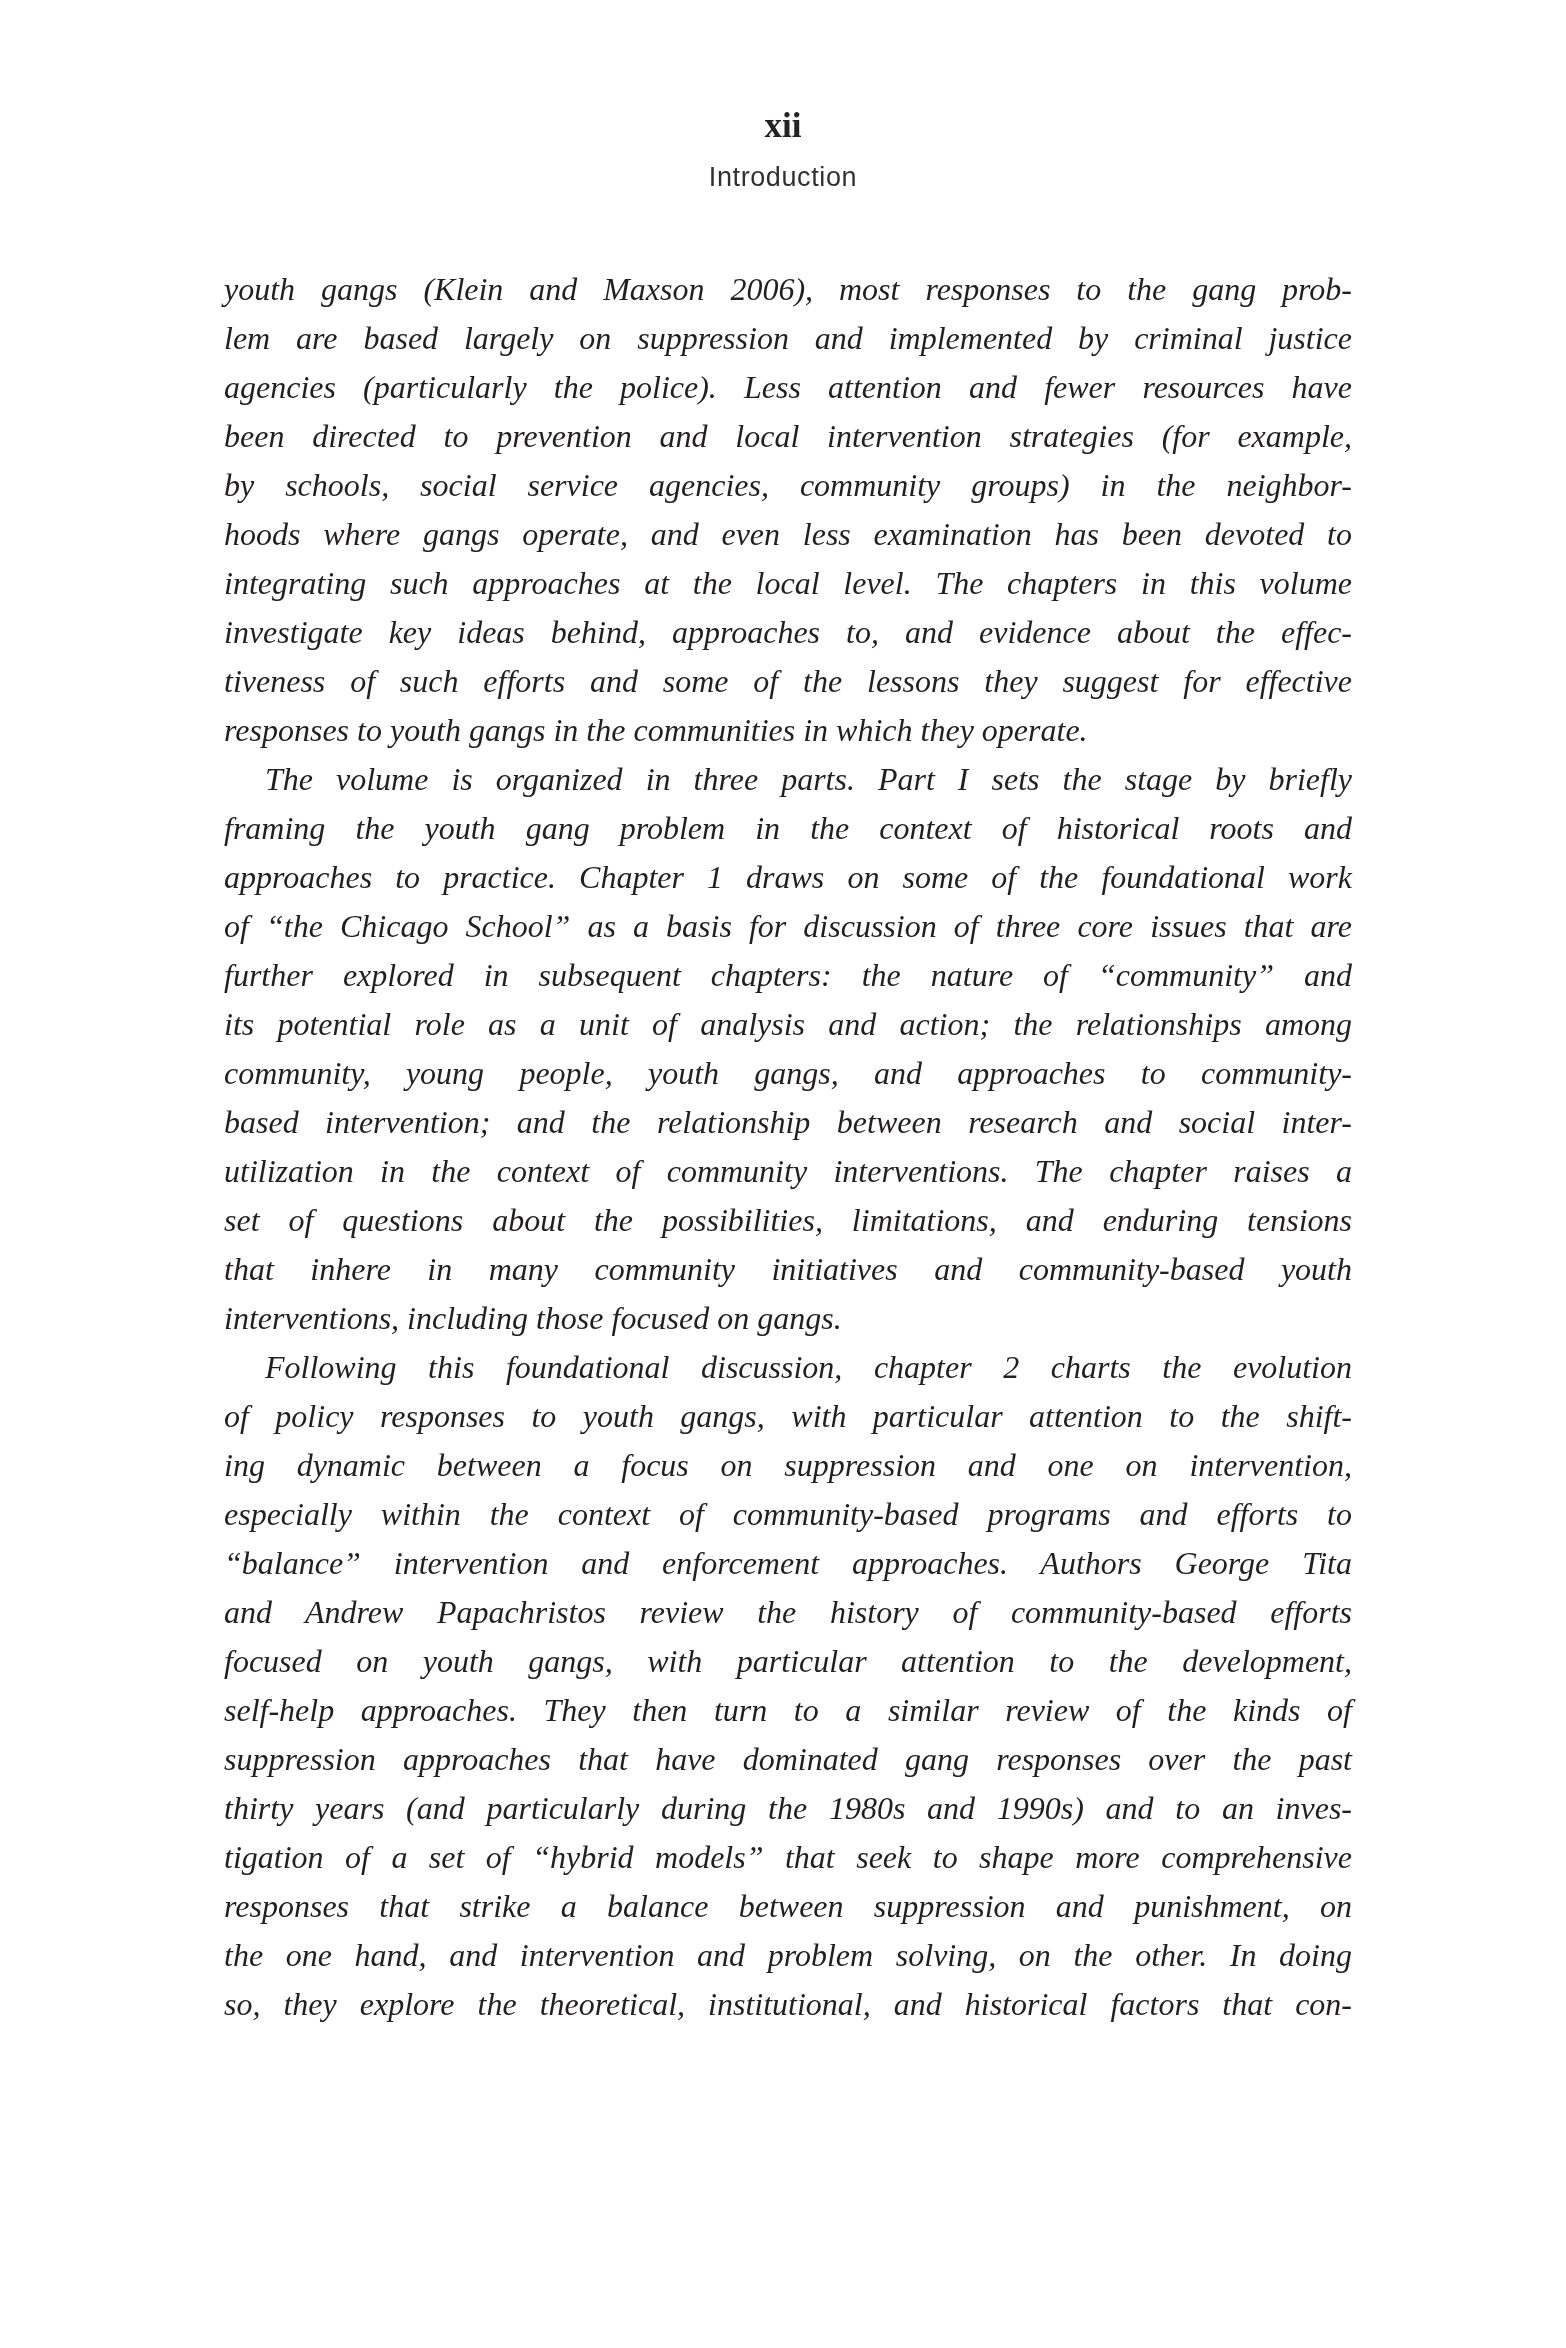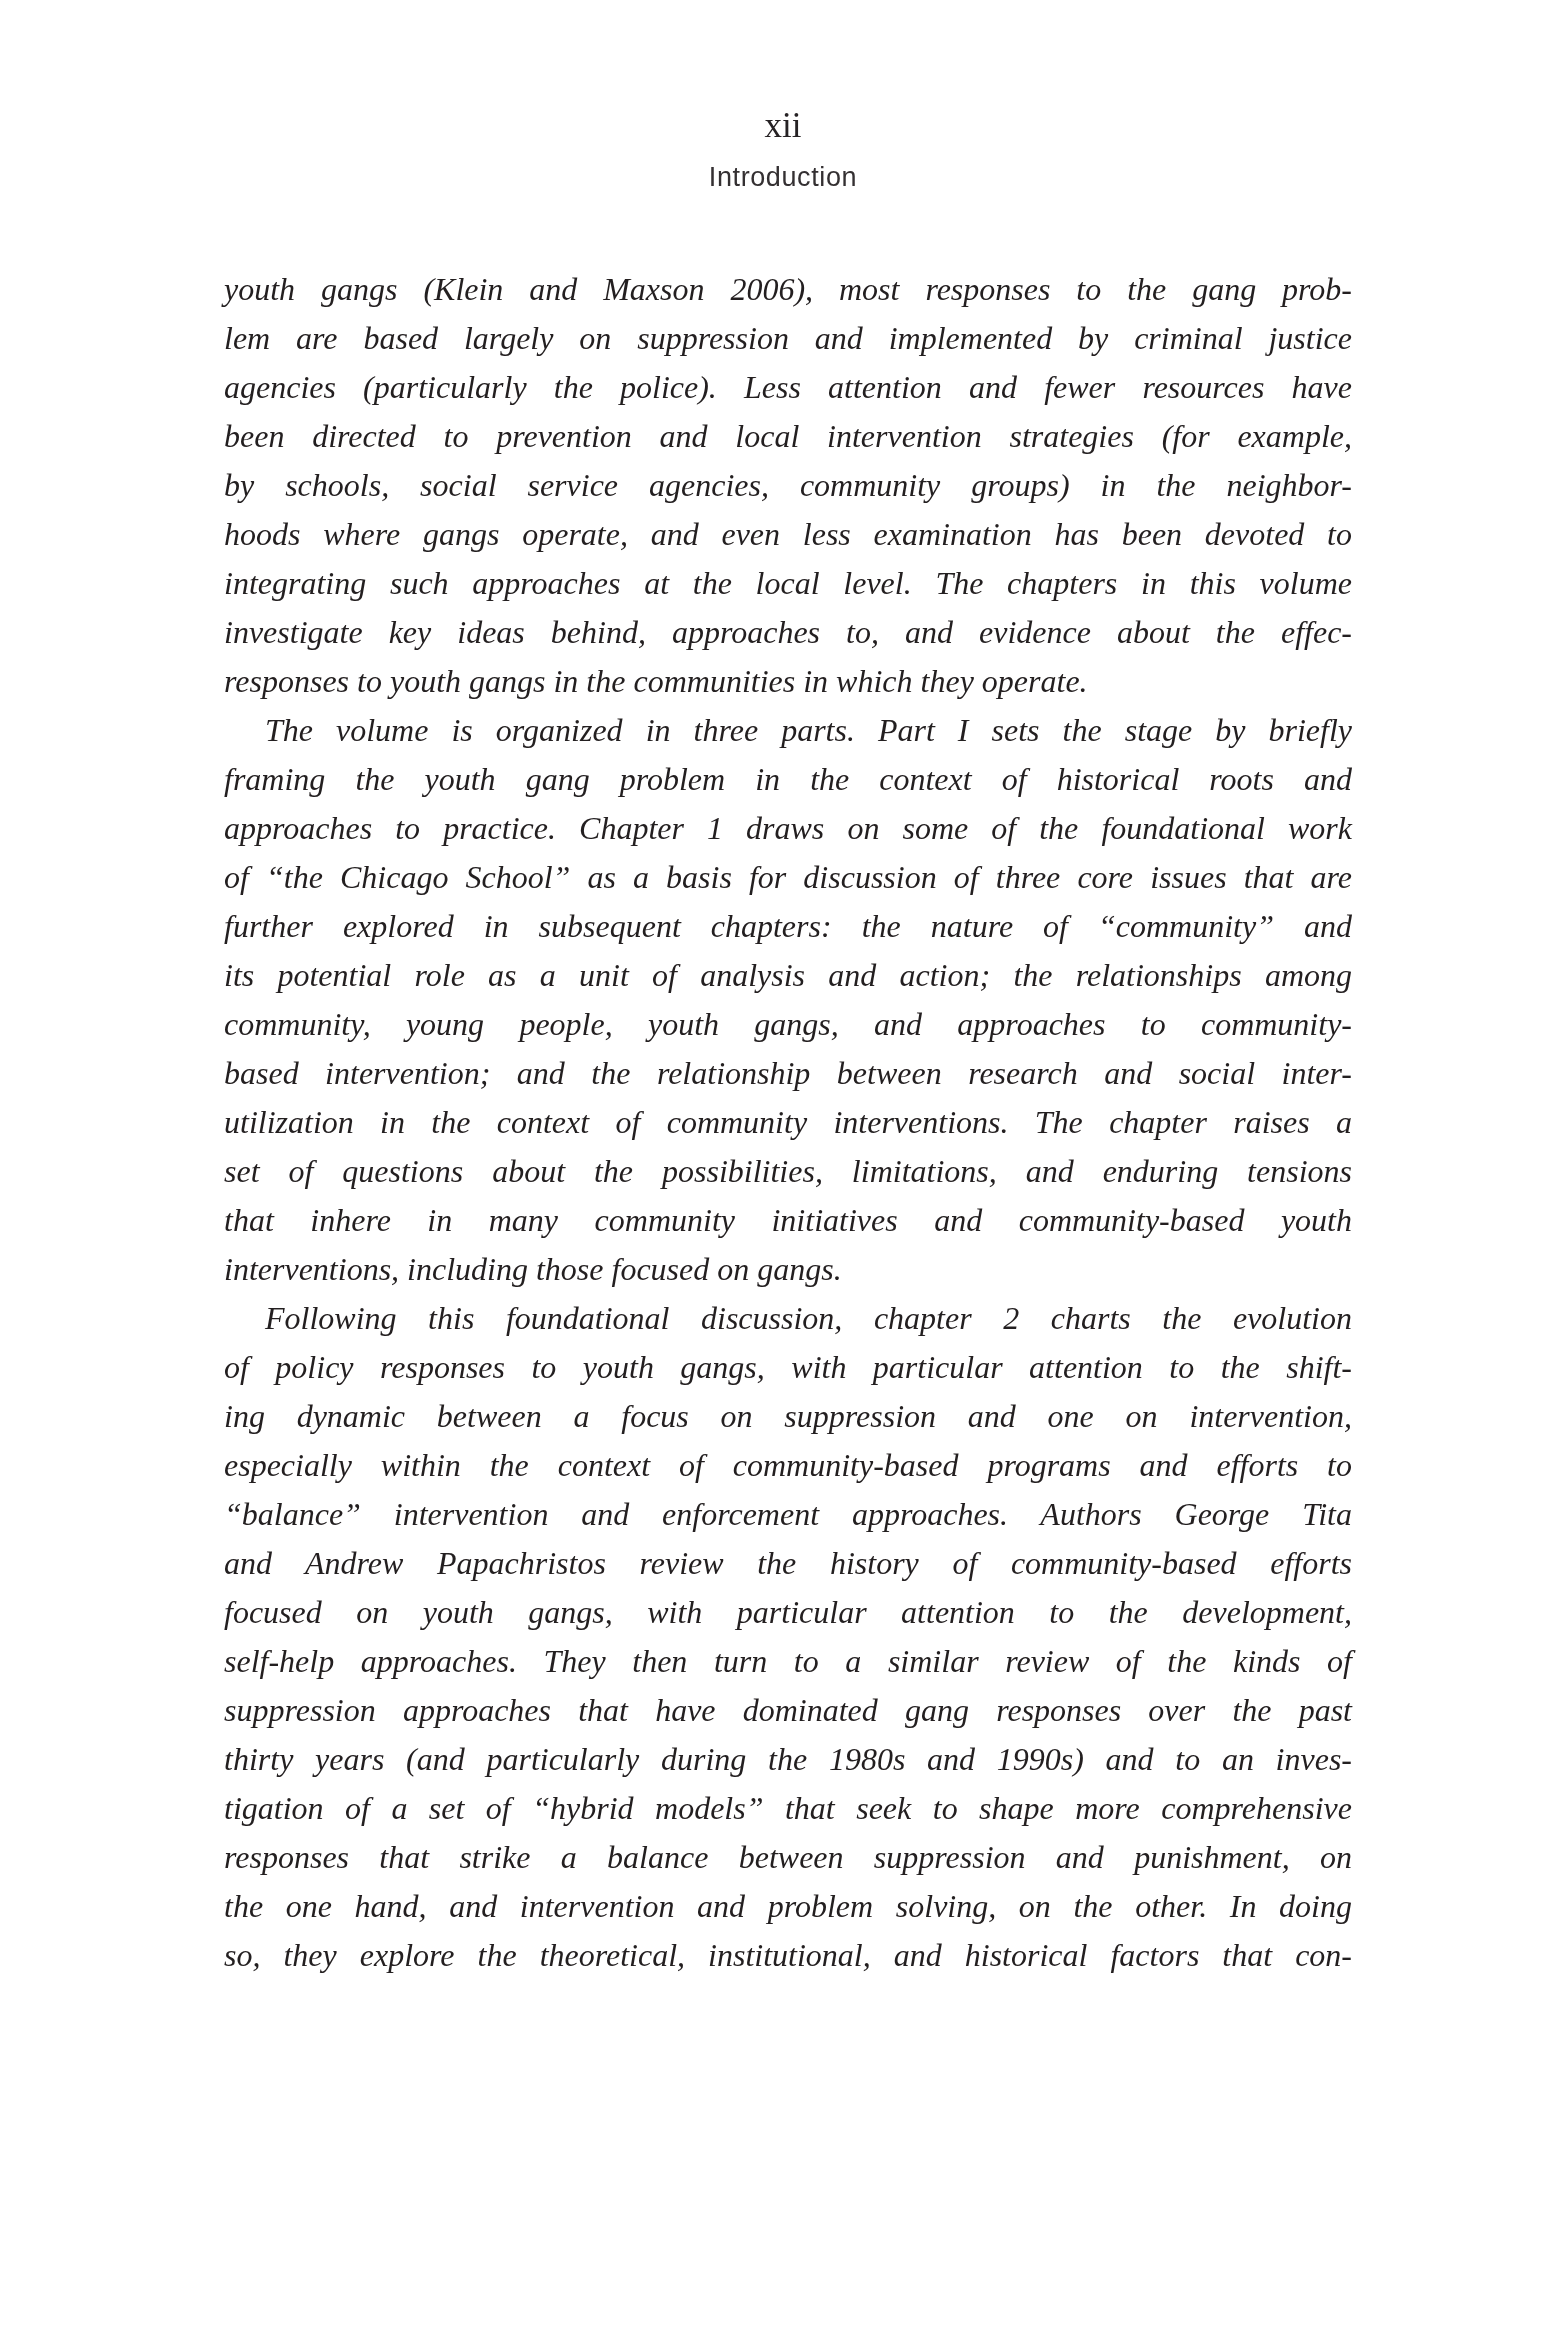--- a/index.html
+++ b/index.html
@@ -18,20 +18,21 @@
   }
   .folio {
     position: absolute;
     top: 107px;
     left: 0;
     width: 100%;
     text-align: center;
     font-size: 35px;
     line-height: 1.1;
     color: #262224;
+    font-weight: bold;
   }
   .running-head {
     position: absolute;
     top: 163px;
     left: 0;
     width: 100%;
     text-align: center;
     font-family: "Liberation Sans", sans-serif;
     font-weight: 400;
     font-size: 27px;
@@ -69,20 +70,21 @@
   <div class="body-text" id="body-text">
       <div class="para">
         <div class="line">youth gangs (Klein and Maxson 2006), most responses to the gang prob-</div>
         <div class="line">lem are based largely on suppression and implemented by criminal justice</div>
         <div class="line">agencies (particularly the police). Less attention and fewer resources have</div>
         <div class="line">been directed to prevention and local intervention strategies (for example,</div>
         <div class="line">by schools, social service agencies, community groups) in the neighbor-</div>
         <div class="line">hoods where gangs operate, and even less examination has been devoted to</div>
         <div class="line">integrating such approaches at the local level. The chapters in this volume</div>
         <div class="line">investigate key ideas behind, approaches to, and evidence about the effec-</div>
+        <div class="line">tiveness of such efforts and some of the lessons they suggest for effective</div>
         <div class="line lastline">responses to youth gangs in the communities in which they operate.</div>
       </div>
       <div class="para indent">
         <div class="line">The volume is organized in three parts. Part I sets the stage by briefly</div>
         <div class="line">framing the youth gang problem in the context of historical roots and</div>
         <div class="line">approaches to practice. Chapter 1 draws on some of the foundational work</div>
         <div class="line">of “the Chicago School” as a basis for discussion of three core issues that are</div>
         <div class="line">further explored in subsequent chapters: the nature of “community” and</div>
         <div class="line">its potential role as a unit of analysis and action; the relationships among</div>
         <div class="line">community, young people, youth gangs, and approaches to community-</div>

